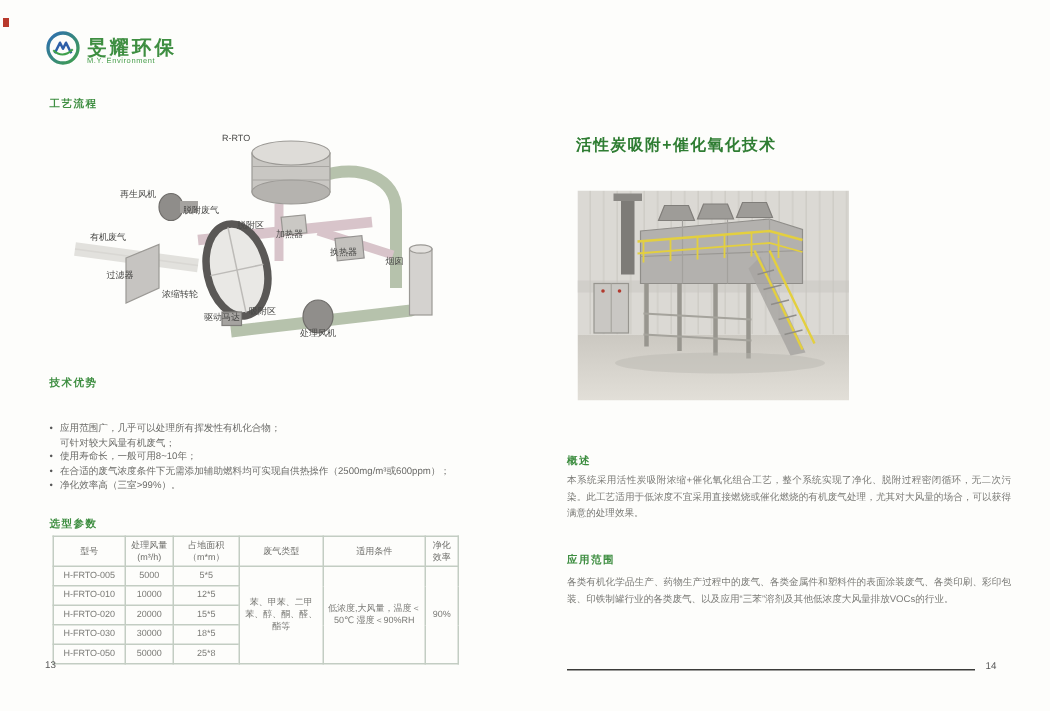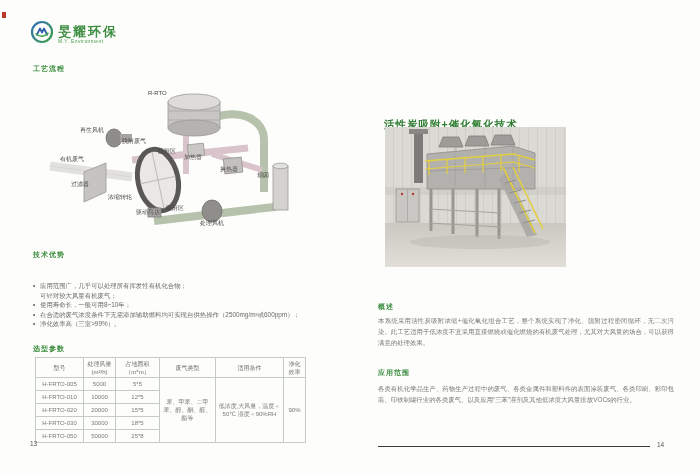--- a/index.html
+++ b/index.html
@@ -204,21 +204,21 @@
       <tr>
         <td>H-FRTO-050</td>
         <td>50000</td>
         <td>25*8</td>
       </tr>
     </tbody>
   </table>
 
   <div class="abs page-num" style="left:30px; top:440px;">13</div>
 
-  <div class="abs sub-title" style="left:384px; top:90px;margin-top:28px;">活性炭吸附+催化氧化技术</div>
+  <div class="abs sub-title" style="left:384px; top:90px;">活性炭吸附+催化氧化技术</div>
 
   <div class="abs" style="left:385px; top:127px;">
     <svg width="181" height="140" viewBox="0 0 181 140">
       <defs>
         <pattern id="wallp" width="9" height="10" patternUnits="userSpaceOnUse">
           <rect width="9" height="10" fill="#dbd9d4"></rect>
           <line x1="8.5" y1="0" x2="8.5" y2="10" stroke="#cfcdc7" stroke-width="1"></line>
         </pattern>
         <linearGradient id="floorg" x1="0" y1="0" x2="0" y2="1">
           <stop offset="0" stop-color="#cbc8c1"></stop>

